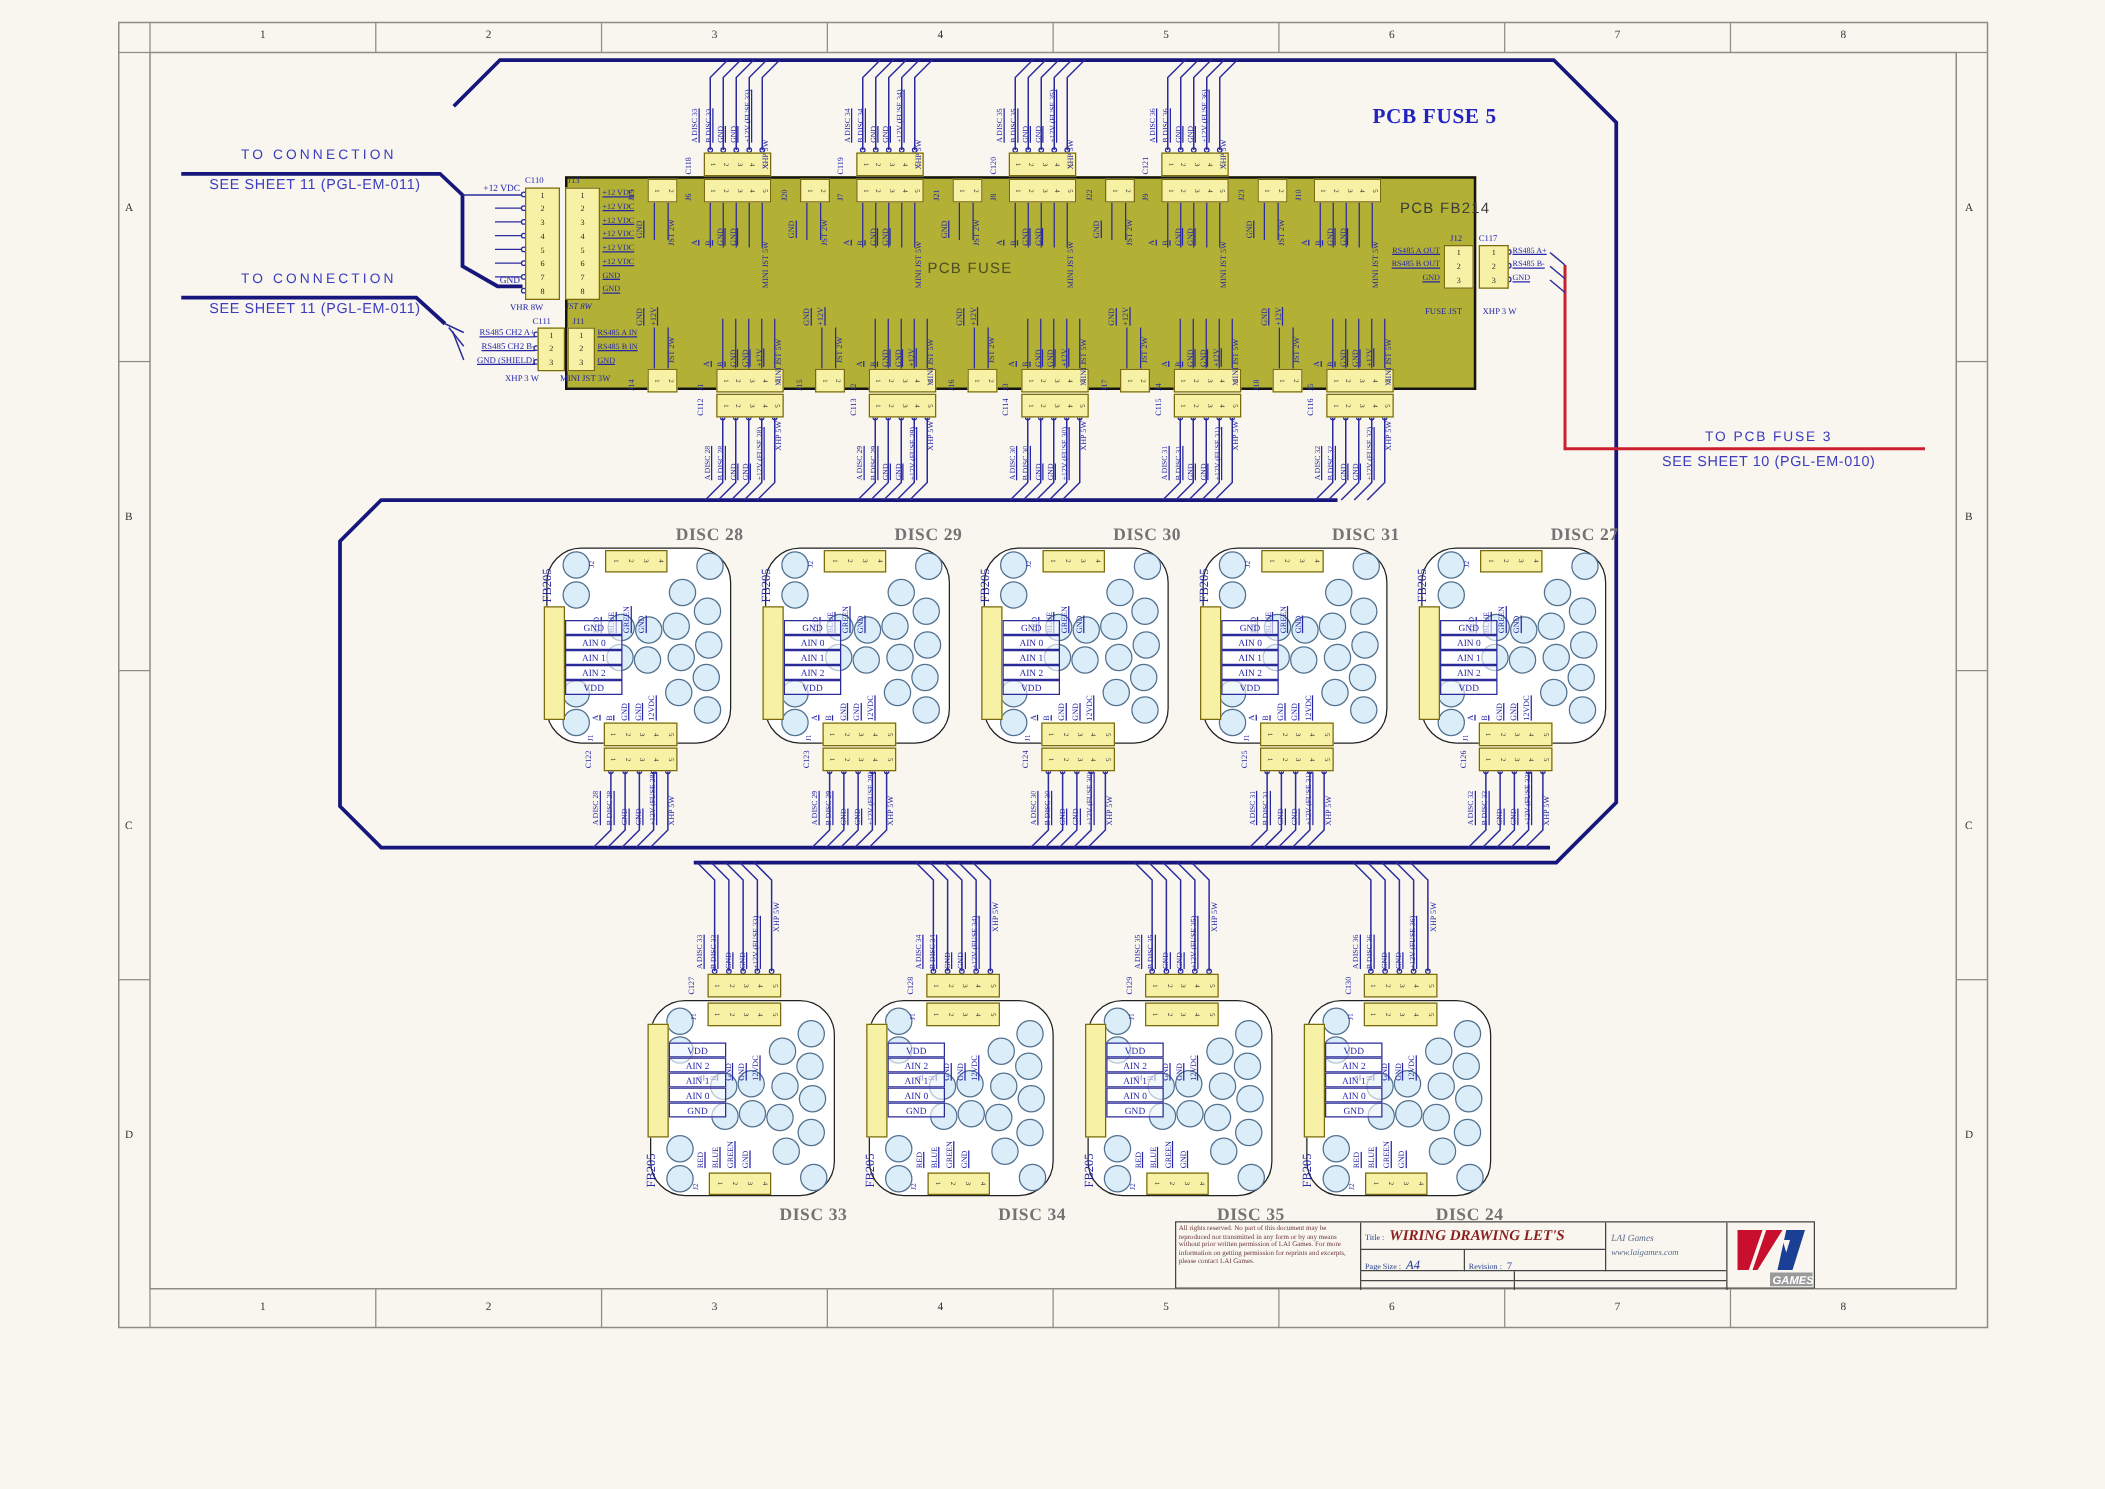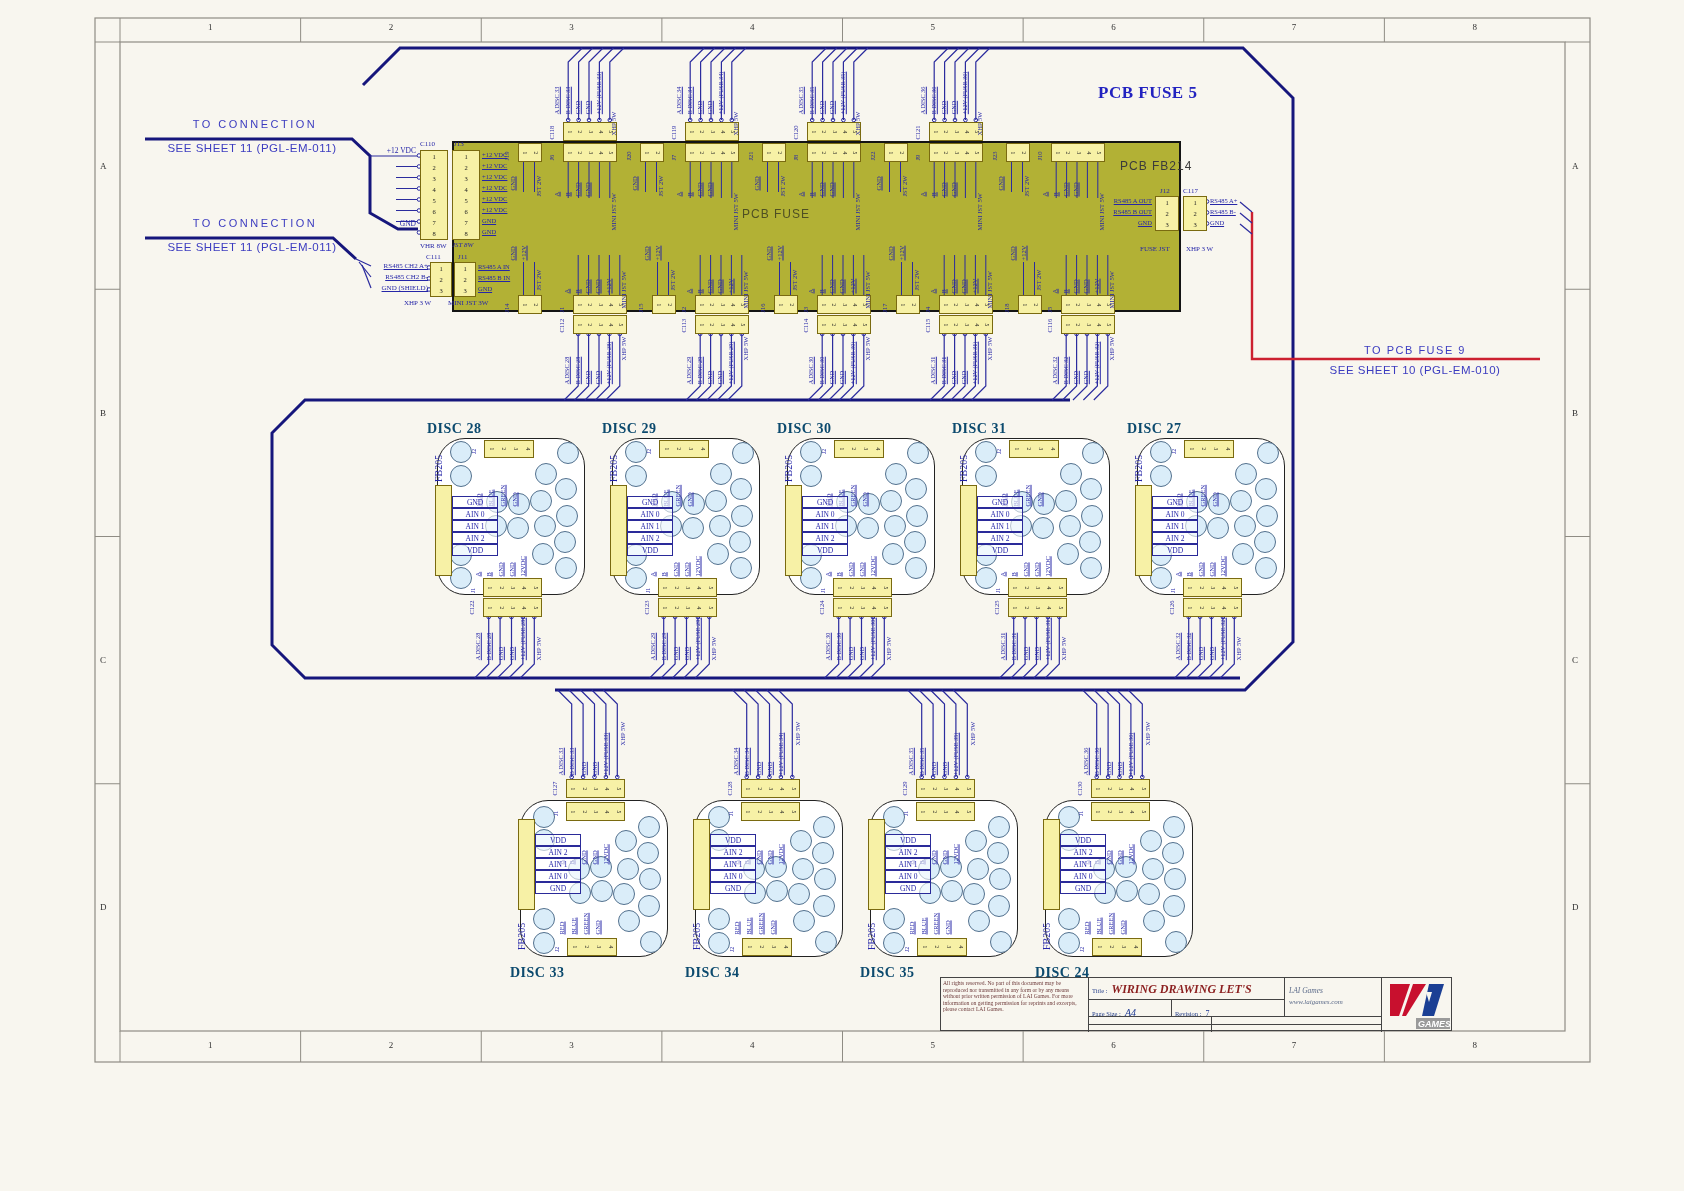--- a/index.html
+++ b/index.html
@@ -21,21 +21,21 @@
   .cbox span{transform:rotate(90deg);font-size:5.5px;color:#222;line-height:1;}
   .vbox{position:absolute;background:#f7f1a6;border:1px solid #7a6a10;z-index:2;}
   .vbox div{font-size:6.5px;color:#222;text-align:center;line-height:1;}
   .pcb{position:absolute;left:452px;top:141px;width:729px;height:171px;background:#b2b135;
        border:2.5px solid #141414;z-index:0;box-sizing:border-box;}
   .module{position:absolute;background:#fff;border:1.6px solid #222;border-radius:28px;z-index:2;box-sizing:border-box;}
   .circ{position:absolute;width:22px;height:22px;border-radius:50%;background:#daedf9;border:1px solid #53718e;z-index:2;box-sizing:border-box;}
   .bar{position:absolute;background:#f7f1a6;border:1px solid #7a6a10;z-index:2;box-sizing:border-box;}
   .cell{position:absolute;border:1px solid #2a2a99;color:#2626a8;font-size:7.5px;text-align:center;
         line-height:11px;z-index:3;background:rgba(255,255,255,.6);box-sizing:border-box;}
-  .btitle{position:absolute;color:#0c4a6e;font-weight:bold;font-size:14px;text-align:left;z-index:3;letter-spacing:.5px;}
+  .btitle{position:absolute;color:#737373;font-weight:bold;font-size:14px;text-align:right;z-index:3;letter-spacing:.5px;}
   .sans{font-family:"Liberation Sans",sans-serif;}
   .conn-txt{position:absolute;color:#3c3cc0;text-align:center;z-index:3;font-family:"Liberation Sans",sans-serif;}
   
   #tblock{position:absolute;left:940px;top:977px;width:512px;height:54px;border:1px solid #444;z-index:4;background:#f8f6ef;box-sizing:border-box;}
   #tblock .tb{position:absolute;box-sizing:border-box;border-left:1px solid #444;border-bottom:1px solid #444;overflow:hidden;}
   #tblock .lab{color:#27408b;font-size:6.5px;}
   #tblock .val{color:#1f3a93;font-size:6.5px;}
   .ruler{position:absolute;color:#333;font-size:9px;z-index:2;font-family:"Liberation Serif",serif;}
 </style>
 </head>
@@ -436,21 +436,21 @@
 
   <div class="pcb"></div>
   <div class="h" style="left:1098px;top:84px;font-size:17px;font-weight:bold;color:#2222c0;letter-spacing:.5px;">PCB FUSE 5</div>
   <div class="h sans" style="left:742px;top:208px;font-size:12px;color:#4f4f23;letter-spacing:1px;">PCB FUSE</div>
   <div class="h sans" style="left:1120px;top:160px;font-size:12px;color:#3b3b3b;letter-spacing:1px;">PCB FB214</div>
 
   <div class="conn-txt" style="left:175px;top:118px;width:160px;font-size:11px;letter-spacing:2.5px;">TO CONNECTION</div>
   <div class="conn-txt" style="left:146px;top:142px;width:212px;font-size:11.5px;letter-spacing:.5px;">SEE SHEET 11 (PGL-EM-011)</div>
   <div class="conn-txt" style="left:175px;top:217px;width:160px;font-size:11px;letter-spacing:2.5px;">TO CONNECTION</div>
   <div class="conn-txt" style="left:146px;top:241px;width:212px;font-size:11.5px;letter-spacing:.5px;">SEE SHEET 11 (PGL-EM-011)</div>
-  <div class="conn-txt" style="left:1330px;top:344px;width:170px;font-size:11px;letter-spacing:1.5px;">TO PCB FUSE 9</div>
+  <div class="conn-txt" style="left:1330px;top:344px;width:170px;font-size:11px;letter-spacing:1.5px;">TO PCB FUSE 3</div>
   <div class="conn-txt" style="left:1306px;top:364px;width:218px;font-size:11.5px;letter-spacing:.5px;">SEE SHEET 10 (PGL-EM-010)</div>
 
   <div id="tblock">
     <div class="tb" style="left:0;top:0;width:147px;height:54px;border-left:none;border-bottom:none;padding:2px;">
       <div style="font-size:5.6px;line-height:1.18;color:#6e3b3b;">All rights reserved. No part of this document may be reproduced nor transmitted in any form or by any means without prior written permission of LAI Games. For more information on getting permission for reprints and excerpts, please contact LAI Games.</div>
     </div>
     <div class="tb" style="left:147px;top:0;width:196px;height:22px;padding:1px 3px;">
       <span class="lab">Title :</span>
       <span style="color:#8b1f1f;font-size:12px;font-weight:bold;font-style:italic;">WIRING DRAWING LET'S BOUNCE</span>
     </div>
@@ -868,21 +868,21 @@
       <div style="height: 11px; line-height: 11px;">2</div>
       <div style="height: 11px; line-height: 11px;">3</div>
       <div style="height: 11px; line-height: 11px;">4</div>
       <div style="height: 11px; line-height: 11px;">5</div>
       <div style="height: 11px; line-height: 11px;">6</div>
       <div style="height: 11px; line-height: 11px;">7</div>
       <div style="height: 11px; line-height: 11px;">8</div>
     </div>
     <div class="h" style="left: 420px; top: 141px; font-size: 7px;">C110</div>
     <div class="h" style="left: 454px; top: 141px; font-size: 7px;">J13</div>
-    <div class="h" style="left: 408px; top: 243px; font-size: 7px; margin-left: 12px;">VHR 8W</div>
+    <div class="h" style="left: 408px; top: 243px; font-size: 7px;">VHR 8W</div>
     <div class="h" style="left: 452px; top: 242px; font-size: 7px; font-style: italic;">JST 8W</div>
     <div class="h u" style="left: 482px; top: 152px; font-size: 6.5px;">+12 VDC</div>
     <div class="h u" style="left: 482px; top: 163px; font-size: 6.5px;">+12 VDC</div>
     <div class="h u" style="left: 482px; top: 174px; font-size: 6.5px;">+12 VDC</div>
     <div class="h u" style="left: 482px; top: 185px; font-size: 6.5px;">+12 VDC</div>
     <div class="h u" style="left: 482px; top: 196px; font-size: 6.5px;">+12 VDC</div>
     <div class="h u" style="left: 482px; top: 207px; font-size: 6.5px;">+12 VDC</div>
     <div class="h u" style="left: 482px; top: 218px; font-size: 6.5px;">GND</div>
     <div class="h u" style="left: 482px; top: 229px; font-size: 6.5px;">GND</div>
     <div class="h" style="left: 352px; top: 147px; width: 64px; font-size: 7.5px; text-align: right;">+12 VDC</div>

